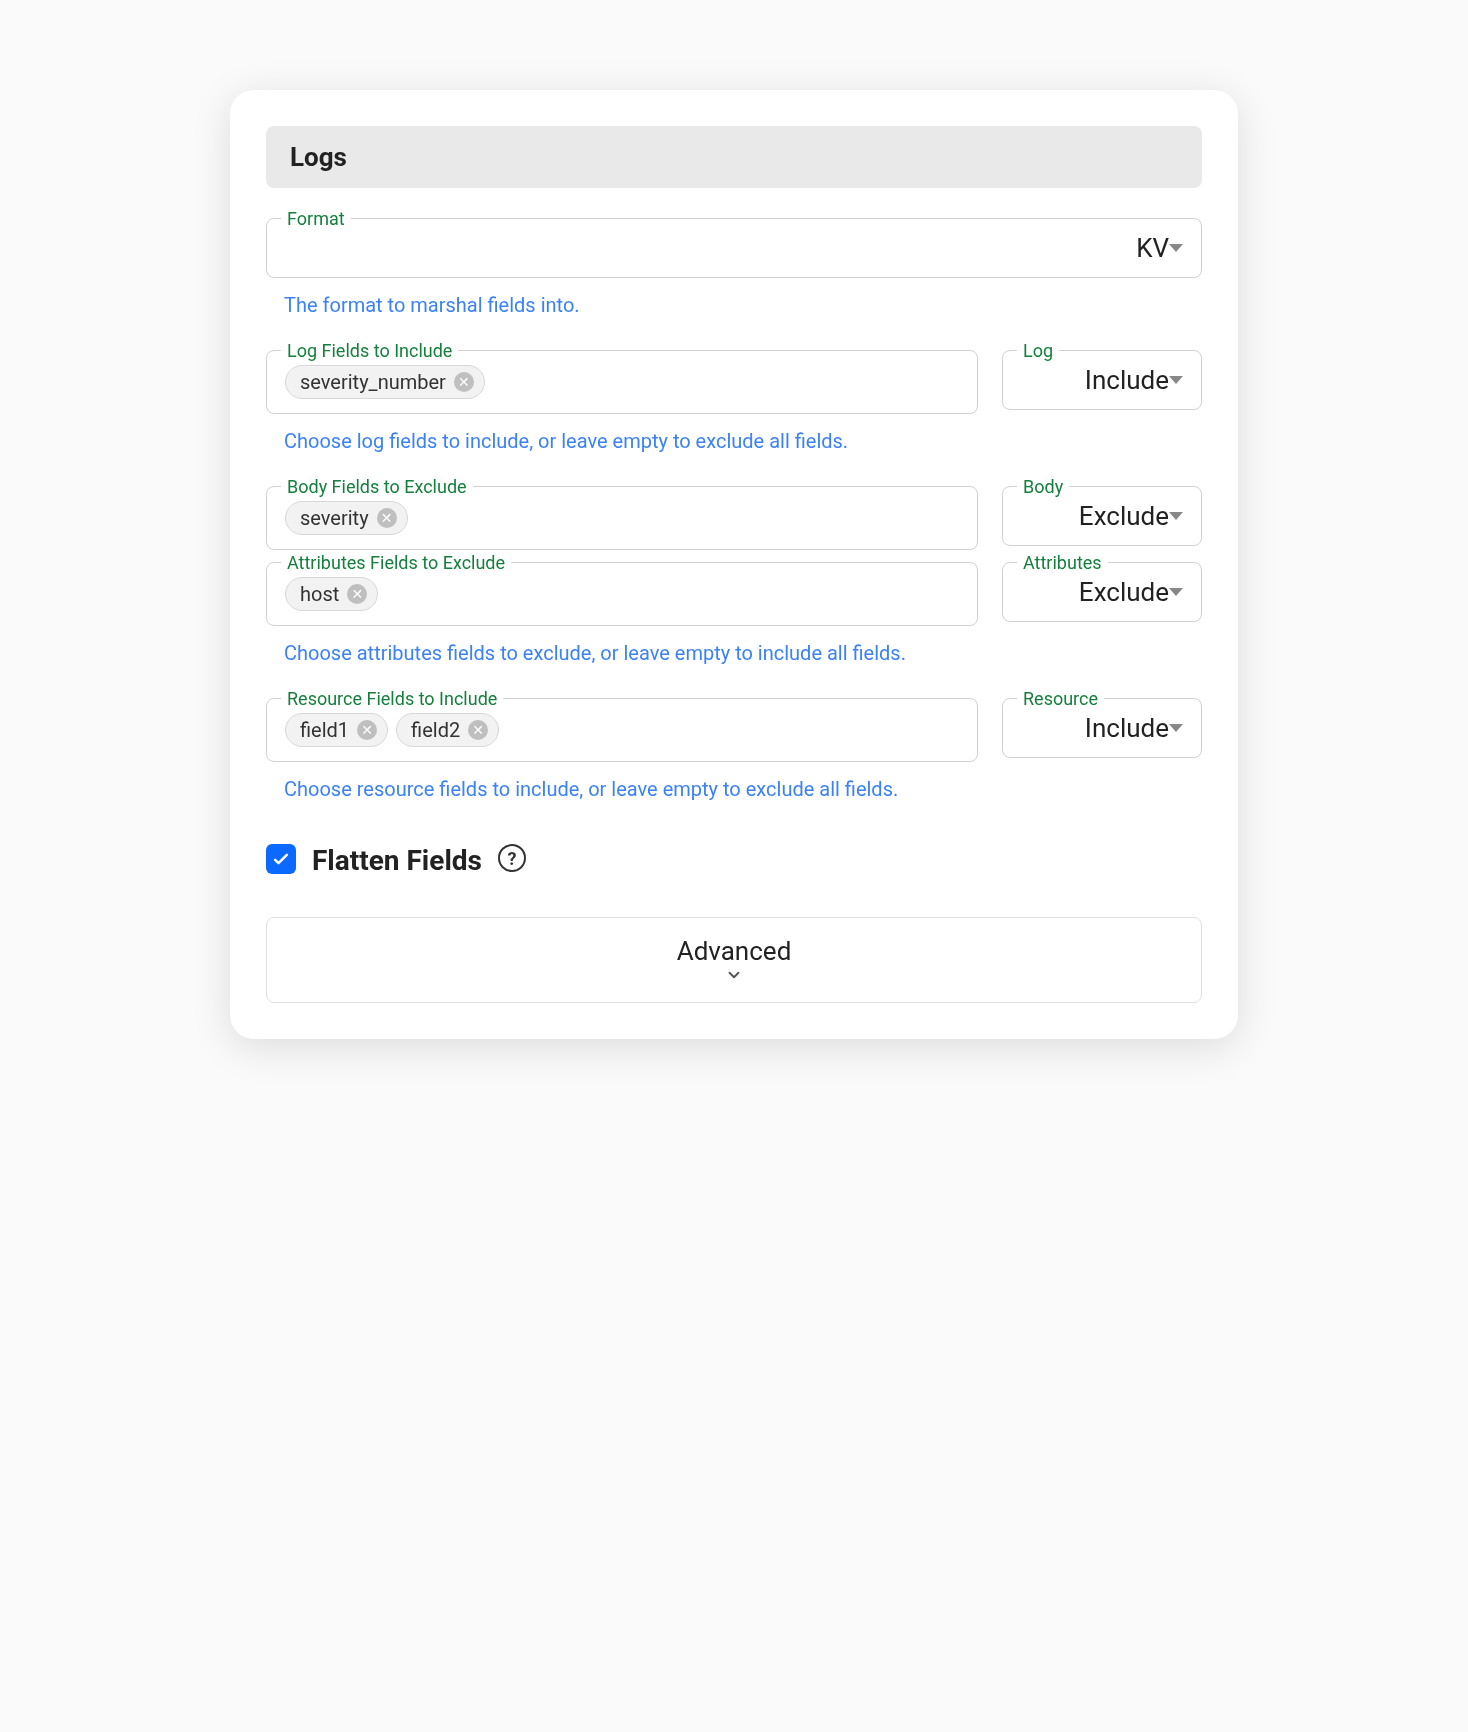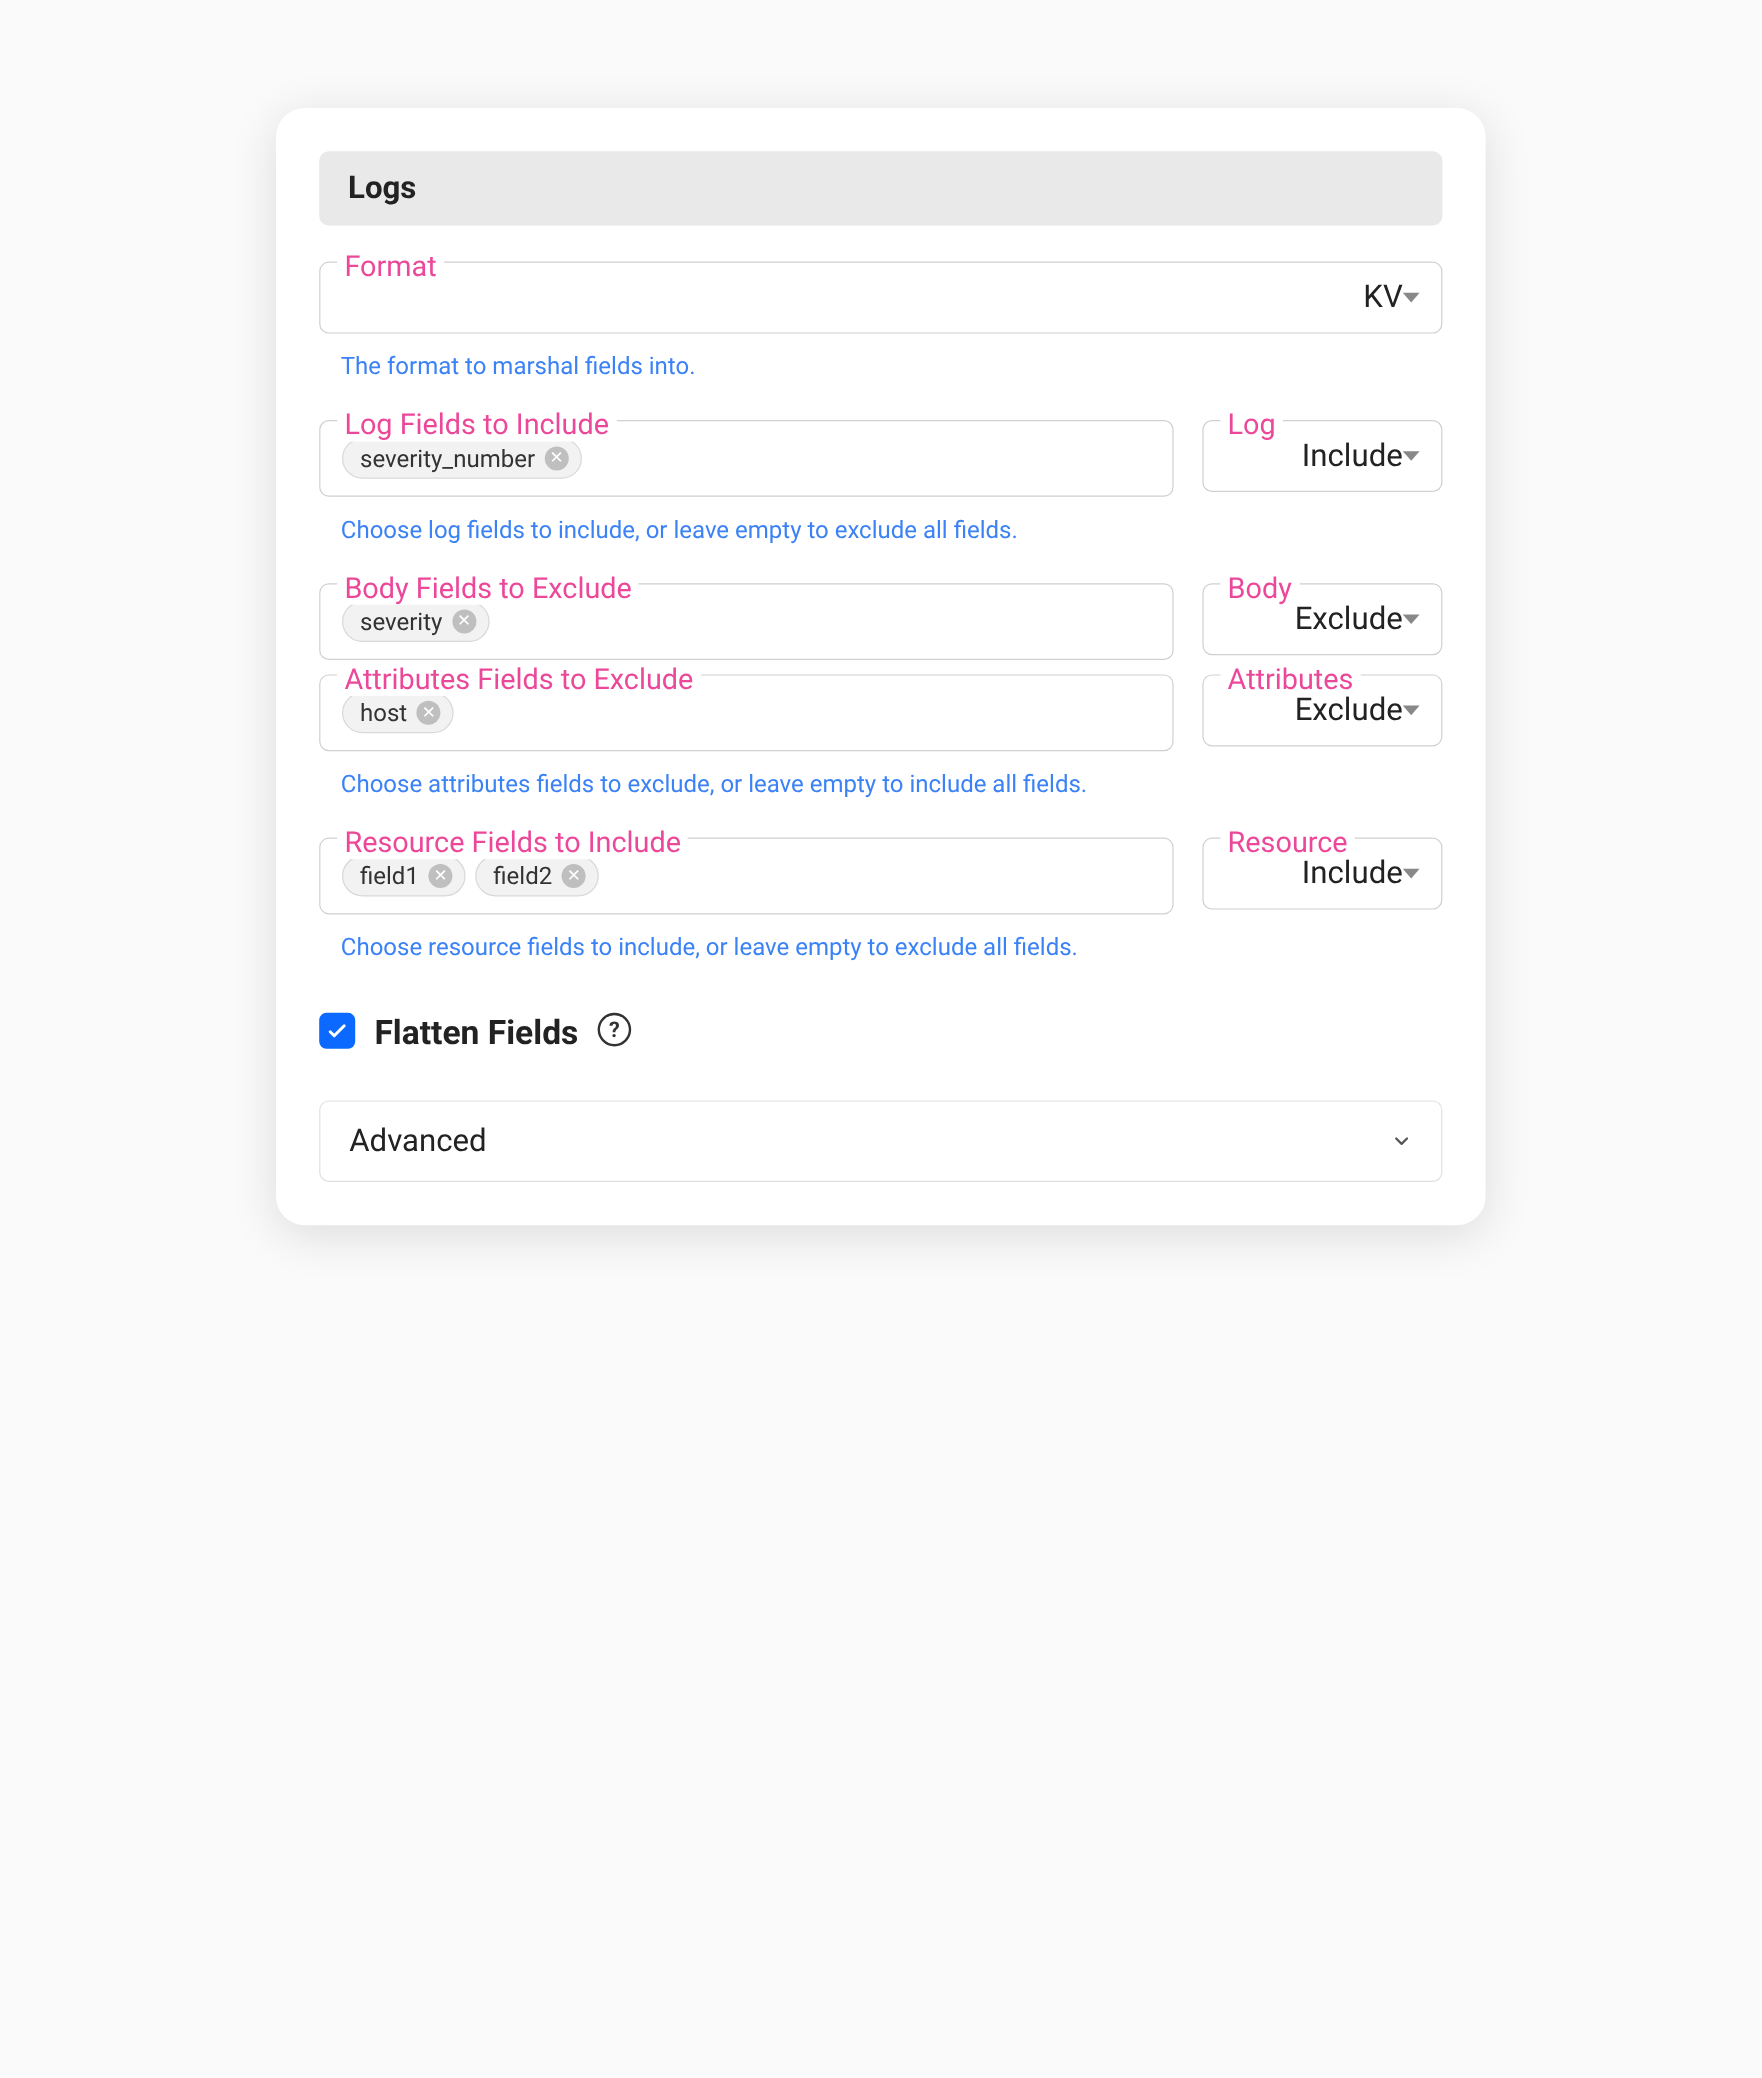--- a/index.html
+++ b/index.html
@@ -40,22 +40,22 @@
 }
 .fieldset.small {
   flex: 0 0 200px;
 }
 .legend {
   position: absolute;
   top: -11px;
   left: 14px;
   background: #fff;
   padding: 0 6px;
-  font-size: 24px;
-  color: #ec4899;
+  font-size: 18px;
+  color: #15803d;
 }
 .select-value {
   font-size: 26px;
   color: #222;
   display: flex;
   justify-content: flex-end;
   align-items: center;
   cursor: pointer;
 }
 .caret {
@@ -136,20 +136,21 @@
   cursor: pointer;
 }
 .accordion {
   border: 1px solid #e0e0e0;
   border-radius: 8px;
   padding: 18px 24px;
   display: flex;
   justify-content: space-between;
   align-items: center;
   cursor: pointer;
+  flex-direction: column;
 }
 .accordion-title {
   font-size: 26px;
   color: #222;
 }
 .chevron {
   width: 18px; height: 18px;
 }
 .chevron svg { width: 100%; height: 100%; }
 </style>

